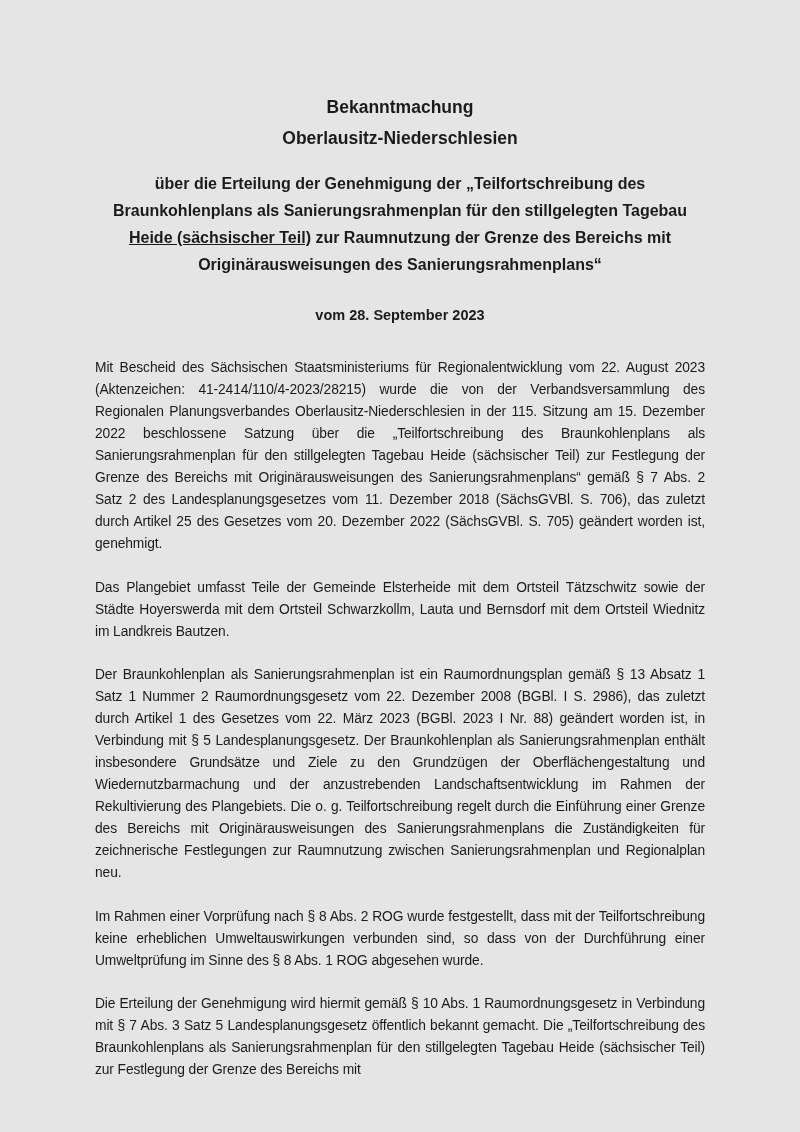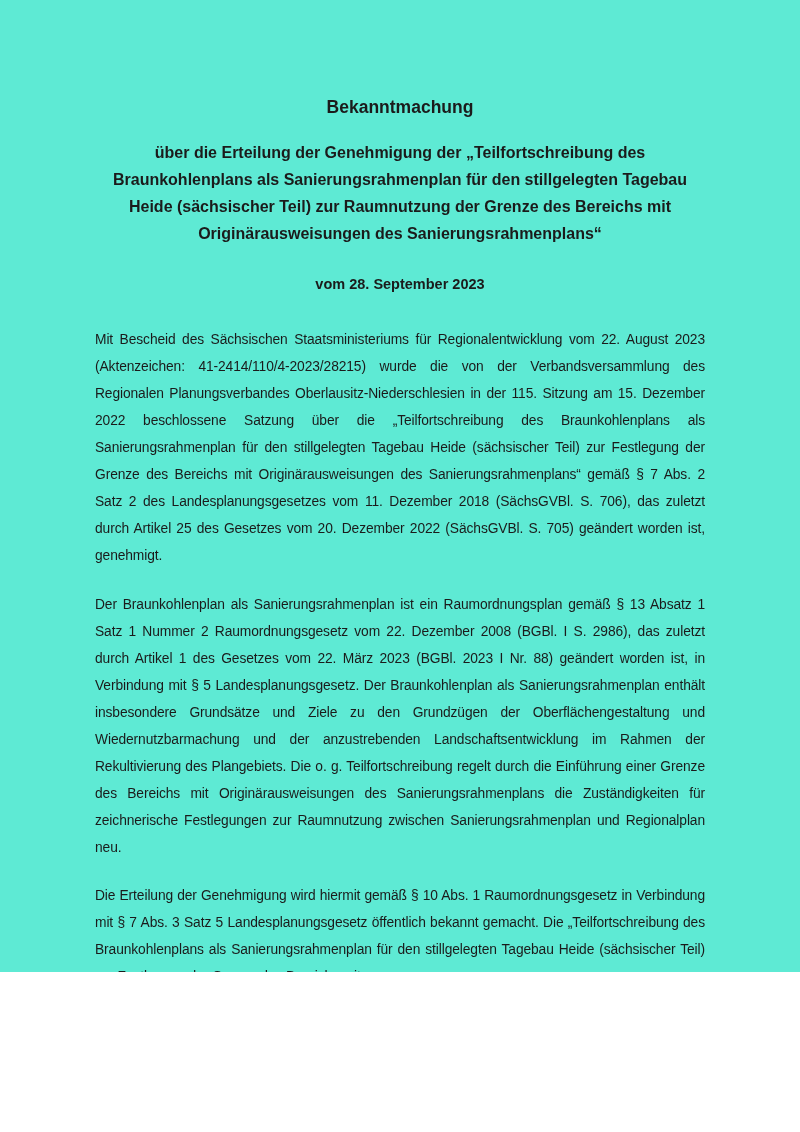--- a/index.html
+++ b/index.html
@@ -3,22 +3,22 @@
 <meta charset="utf-8">
 <style>
   html, body {
     margin: 0;
     padding: 0;
     background: #ffffff;
   }
   .page {
     position: relative;
     width: 800px;
-    height: 972px;
-    background: #5eead4;
+    height: 1132px;
+    background: #e5e5e5;
     overflow: hidden;
     font-family: "Liberation Sans", sans-serif;
     color: #1b1b1b;
     box-sizing: border-box;
   }
   .content {
     box-sizing: border-box;
     padding: 92px 95px 0 95px;
   }
   .title {
@@ -29,53 +29,57 @@
     margin: 0 0 16px 0;
   }
   .subtitle {
     font-size: 16px;
     font-weight: 700;
     text-align: center;
     line-height: 27px;
     margin: 0;
   }
   .subtitle .underline {
+    text-decoration: underline;
   }
   .date-line {
     font-size: 14.5px;
     font-weight: 700;
     text-align: center;
     margin: 27px 0 0 0;
     line-height: 21px;
   }
   .body-text {
     margin-top: 31px;
   }
   .body-text p {
     font-size: 13.8px;
-    line-height: 27px;
+    line-height: 22px;
     text-align: justify;
     margin: 0 0 21.6px 0;
     letter-spacing: -0.1px;
   }
 </style>
 </head>
 <body>
 
 <div class="page">
   <div class="content">
 
     <h1 class="title">
       <div>Bekanntmachung</div>
+      <div>Oberlausitz-Niederschlesien</div>
     </h1>
 
     <p class="subtitle"><span>über die Erteilung der Genehmigung der „Teilfortschreibung des Braunkohlenplans als Sanierungsrahmenplan für den stillgelegten Tagebau </span><span class="underline">Heide (sächsischer Teil)</span><span> zur Raumnutzung der Grenze des Bereichs mit Originärausweisungen des Sanierungsrahmenplans“</span></p>
 
     <p class="date-line">vom 28. September 2023</p>
 
     <div class="body-text">
       <p>Mit Bescheid des Sächsischen Staatsministeriums für Regionalentwicklung vom 22. August 2023 (Aktenzeichen: 41-2414/110/4-2023/28215) wurde die von der Verbandsversammlung des Regionalen Planungsverbandes Oberlausitz-Niederschlesien in der 115. Sitzung am 15. Dezember 2022 beschlossene Satzung über die „Teilfortschreibung des Braunkohlenplans als Sanierungsrahmenplan für den stillgelegten Tagebau Heide (sächsischer Teil) zur Festlegung der Grenze des Bereichs mit Originärausweisungen des Sanierungsrahmenplans“ gemäß § 7 Abs. 2 Satz 2 des Landesplanungsgesetzes vom 11. Dezember 2018 (SächsGVBl. S. 706), das zuletzt durch Artikel 25 des Gesetzes vom 20. Dezember 2022 (SächsGVBl. S. 705) geändert worden ist, genehmigt.</p>
+      <p>Das Plangebiet umfasst Teile der Gemeinde Elsterheide mit dem Ortsteil Tätzschwitz sowie der Städte Hoyerswerda mit dem Ortsteil Schwarzkollm, Lauta und Bernsdorf mit dem Ortsteil Wiednitz im Landkreis Bautzen.</p>
       <p>Der Braunkohlenplan als Sanierungsrahmenplan ist ein Raumordnungsplan gemäß § 13 Absatz 1 Satz 1 Nummer 2 Raumordnungsgesetz vom 22. Dezember 2008 (BGBl. I S. 2986), das zuletzt durch Artikel 1 des Gesetzes vom 22. März 2023 (BGBl. 2023 I Nr. 88) geändert worden ist, in Verbindung mit § 5 Landesplanungsgesetz. Der Braunkohlenplan als Sanierungsrahmenplan enthält insbesondere Grundsätze und Ziele zu den Grundzügen der Oberflächengestaltung und Wiedernutzbarmachung und der anzustrebenden Landschaftsentwicklung im Rahmen der Rekultivierung des Plangebiets. Die o. g. Teilfortschreibung regelt durch die Einführung einer Grenze des Bereichs mit Originärausweisungen des Sanierungsrahmenplans die Zuständigkeiten für zeichnerische Festlegungen zur Raumnutzung zwischen Sanierungsrahmenplan und Regionalplan neu.</p>
+      <p>Im Rahmen einer Vorprüfung nach § 8 Abs. 2 ROG wurde festgestellt, dass mit der Teilfortschreibung keine erheblichen Umweltauswirkungen verbunden sind, so dass von der Durchführung einer Umweltprüfung im Sinne des § 8 Abs. 1 ROG abgesehen wurde.</p>
       <p>Die Erteilung der Genehmigung wird hiermit gemäß § 10 Abs. 1 Raumordnungsgesetz in Verbindung mit § 7 Abs. 3 Satz 5 Landesplanungsgesetz öffentlich bekannt gemacht. Die „Teilfortschreibung des Braunkohlenplans als Sanierungsrahmenplan für den stillgelegten Tagebau Heide (sächsischer Teil) zur Festlegung der Grenze des Bereichs mit</p>
     </div>
 
   </div>
 </div>
 
 </body></html>

